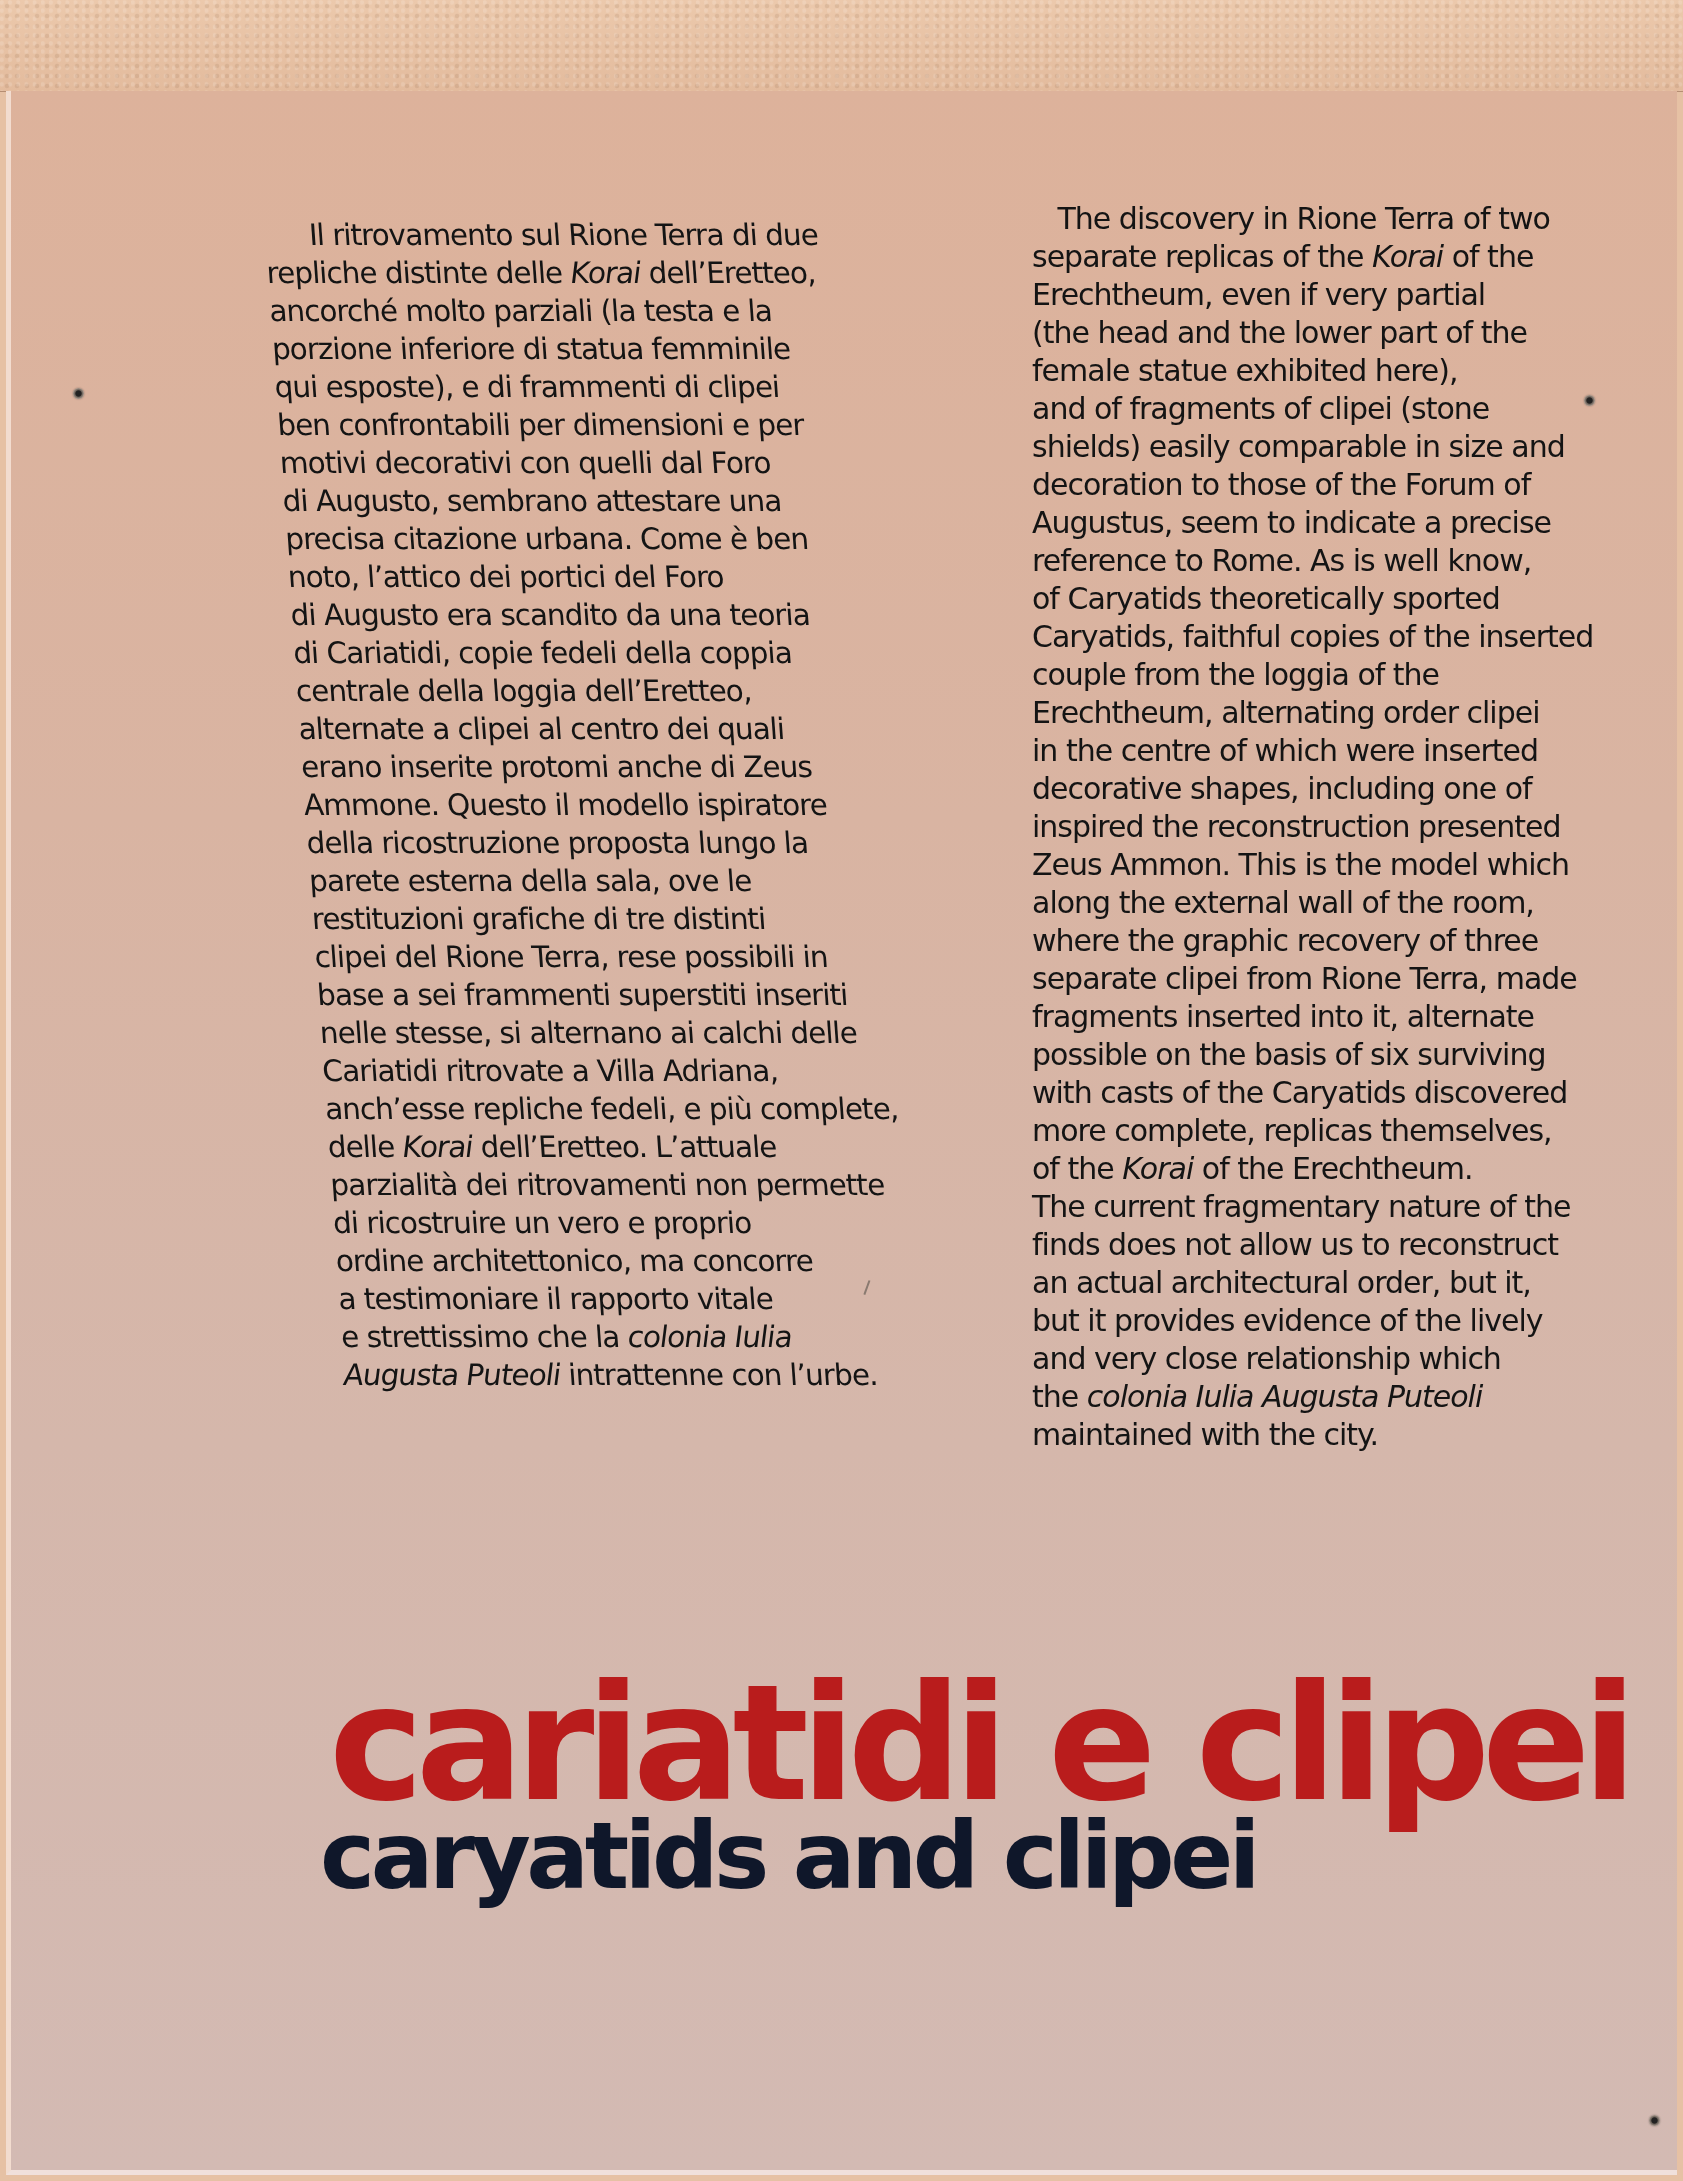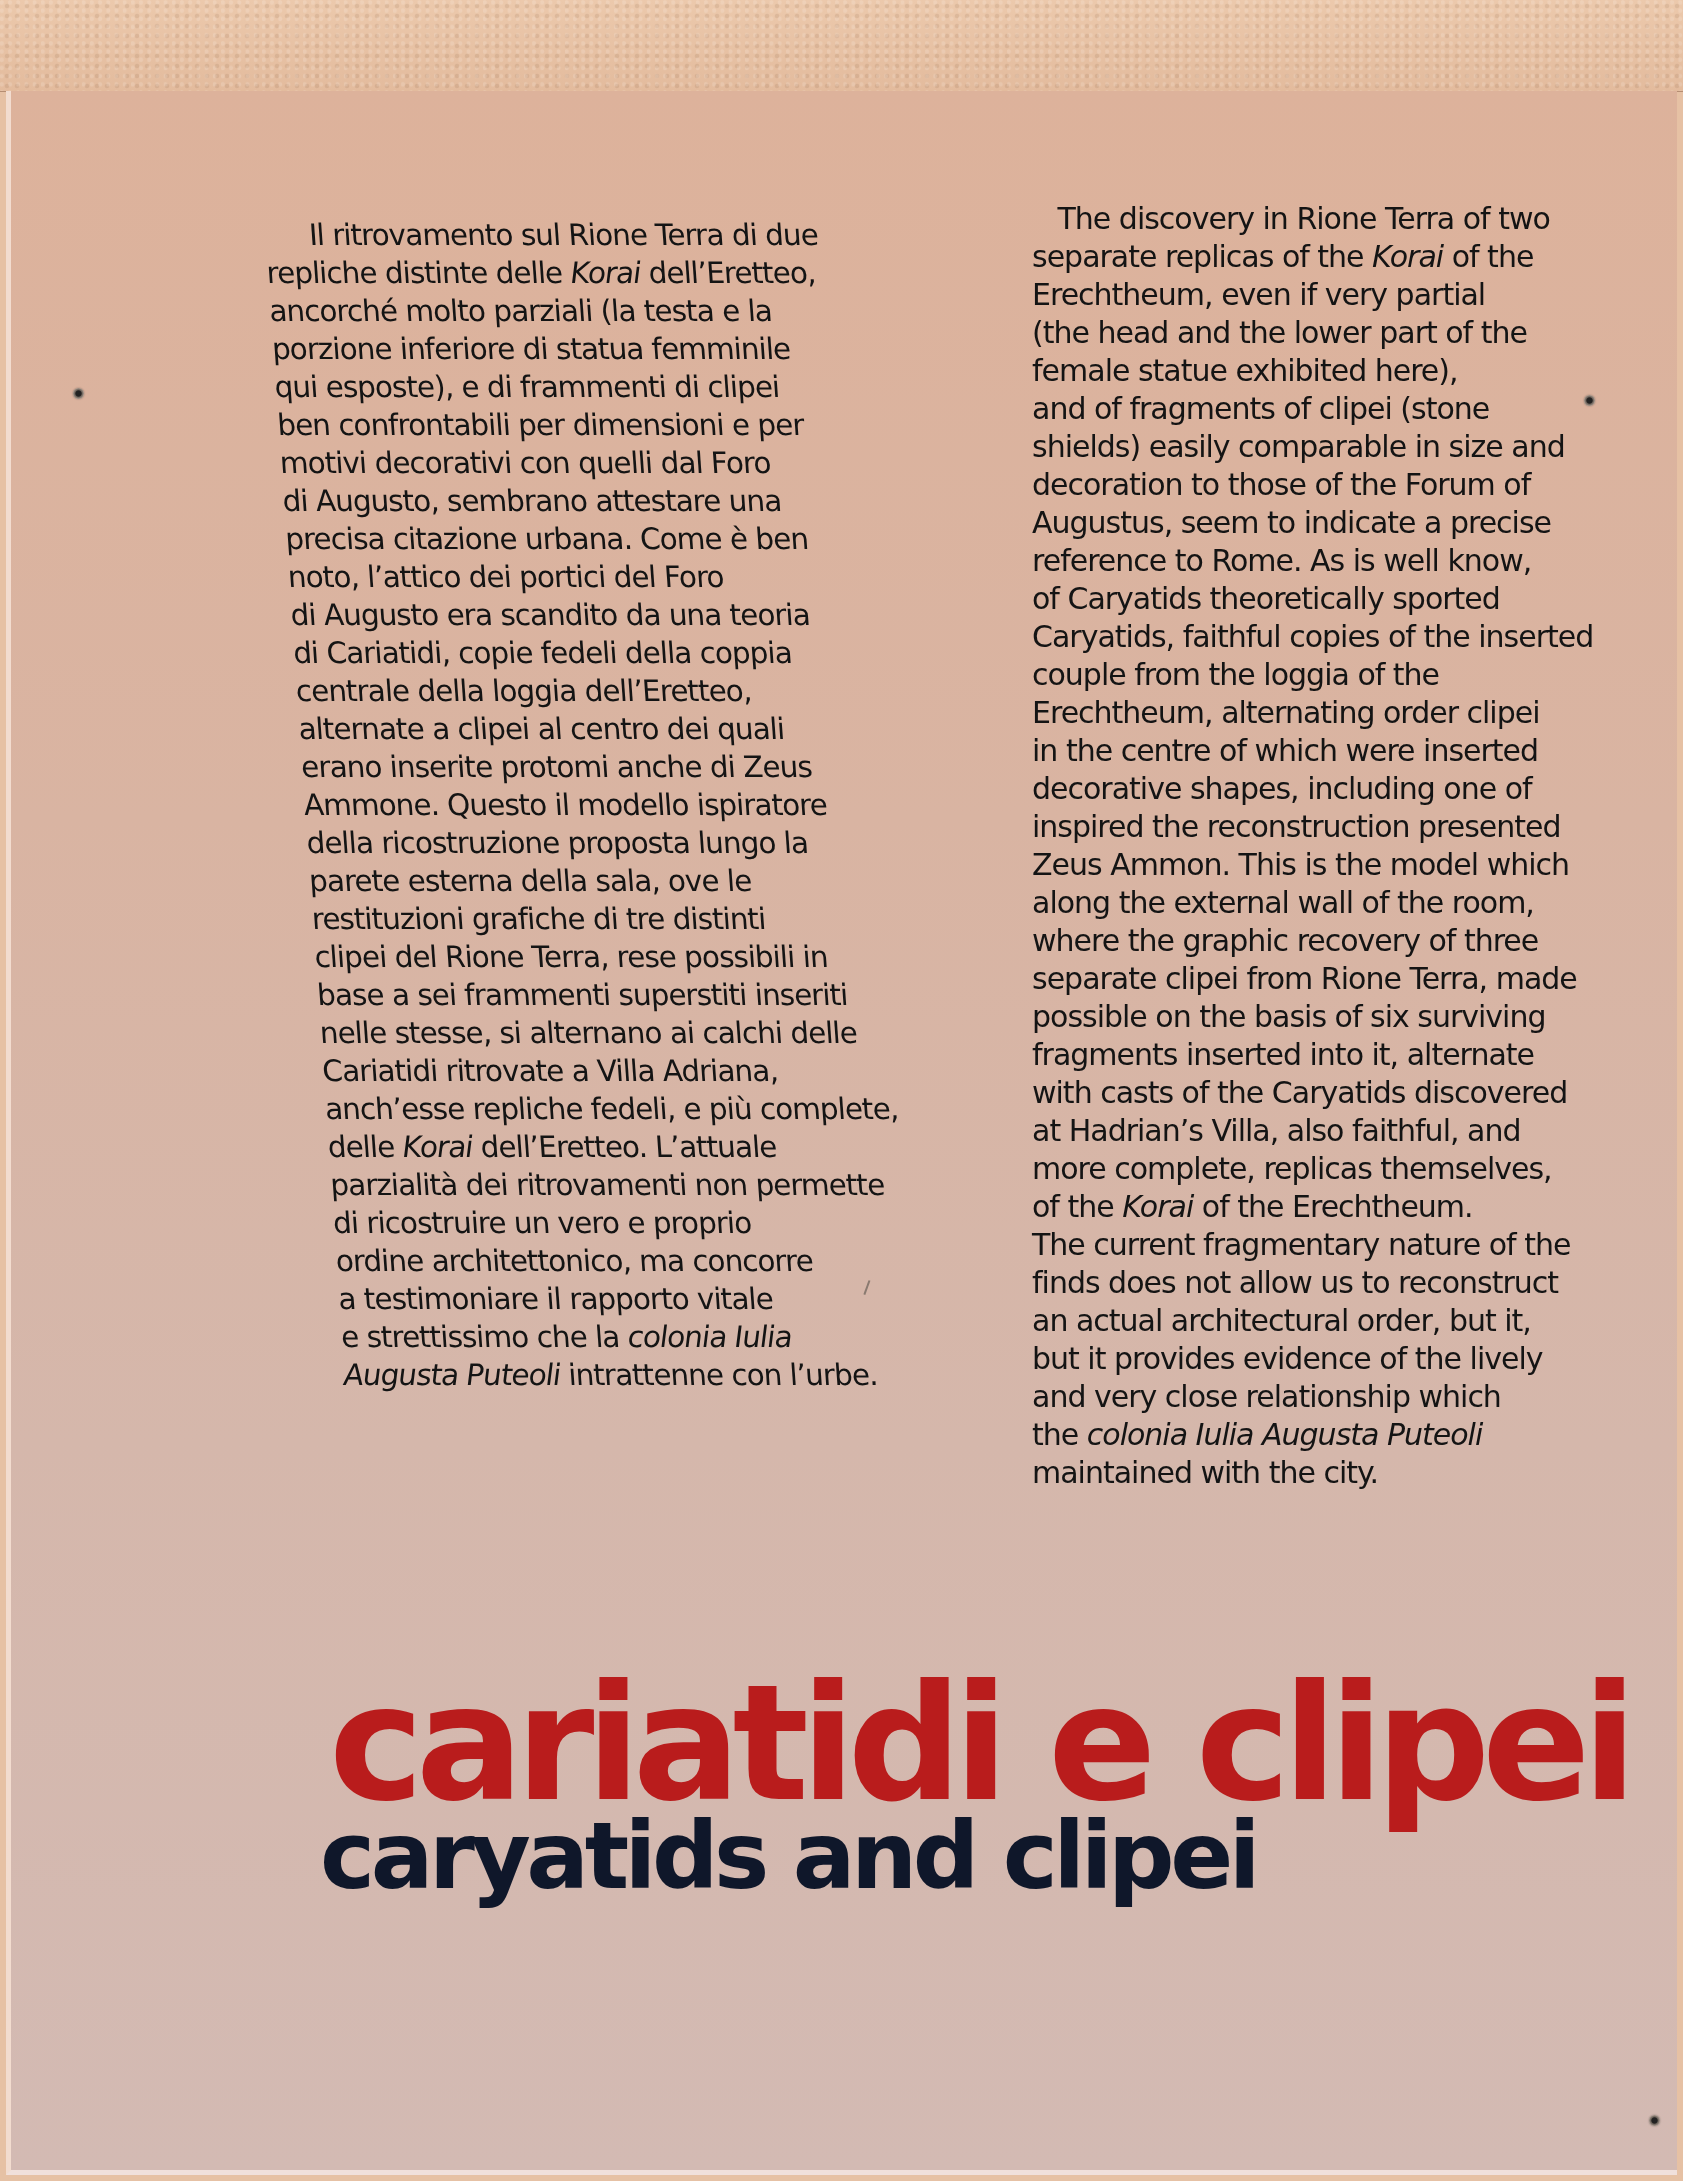--- a/index.html
+++ b/index.html
@@ -110,24 +110,23 @@
     <span class="line">Caryatids, faithful copies of the inserted</span>
     <span class="line">couple from the loggia of the</span>
     <span class="line">Erechtheum, alternating order clipei</span>
     <span class="line">in the centre of which were inserted</span>
     <span class="line">decorative shapes, including one of</span>
     <span class="line">inspired the reconstruction presented</span>
     <span class="line">Zeus Ammon. This is the model which</span>
     <span class="line">along the external wall of the room,</span>
     <span class="line">where the graphic recovery of three</span>
     <span class="line">separate clipei from Rione Terra, made</span>
+    <span class="line">fragments inserted into it, alternate</span>
     <span class="line">possible on the basis of six surviving</span>
-    <span class="line">fragments inserted into it, alternate</span>
     <span class="line">with casts of the Caryatids discovered</span>
-    <span class="line">at Hadrian’s Villa, also faithful, and</span>
     <span class="line">more complete, replicas themselves,</span>
     <span class="line"><span>of the </span><em>Korai</em><span> of the Erechtheum.</span></span>
     <span class="line">The current fragmentary nature of the</span>
     <span class="line">finds does not allow us to reconstruct</span>
     <span class="line">an actual architectural order, but it,</span>
     <span class="line">but it provides evidence of the lively</span>
     <span class="line">and very close relationship which</span>
     <span class="line"><span>the </span><em>colonia Iulia Augusta Puteoli</em></span>
     <span class="line">maintained with the city.</span>
   </div>

